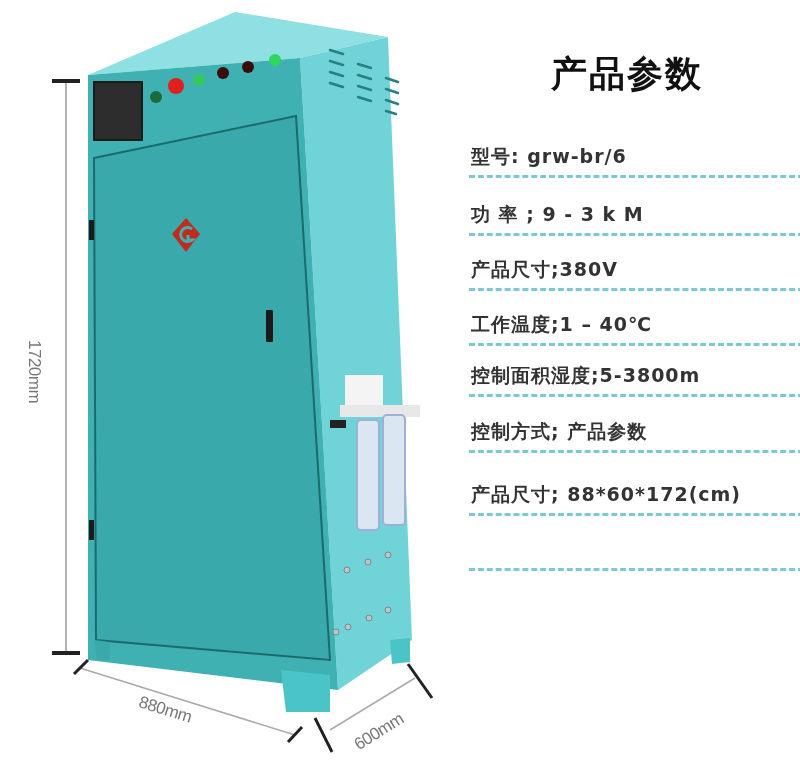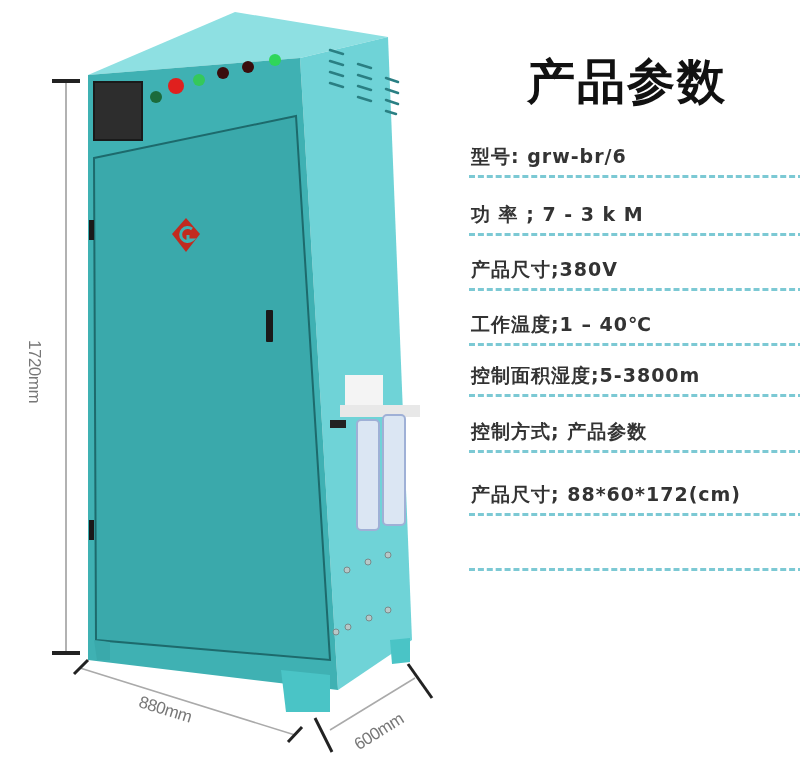--- a/index.html
+++ b/index.html
@@ -6,21 +6,21 @@
   body { width: 800px; height: 773px; position: relative; overflow: hidden;
          font-family: "DejaVu Sans", "Liberation Sans", sans-serif; }
   .illustration { position: absolute; left: 0; top: 0; width: 460px; height: 773px; }
   .dim-label { position: absolute; color: #777; font-family: "Liberation Sans", sans-serif;
                font-size: 17px; letter-spacing: -0.5px; white-space: nowrap; }
   .dim-height { left: 8px; top: 340px; transform: rotate(90deg); transform-origin: left top; left: 44px; }
   .dim-width { left: 138px; top: 700px; transform: rotate(17deg); }
   .dim-depth { left: 352px; top: 722px; transform: rotate(-32deg); }
 
   .panel-title { position: absolute; left: 454px; top: 50px; width: 346px; text-align: center;
-                 font-size: 48px; font-weight: bold; color: #111; letter-spacing: 2px; }
+                 font-size: 36px; font-weight: bold; color: #111; letter-spacing: 2px; }
   .specs { position: absolute; left: 455px; top: 122px; width: 335px; margin: 14px; padding: 0; list-style: none; font-weight: bold; }
   .spec-row { position: relative; height: 54px; }
   .spec-text { position: absolute; left: 2px; bottom: 12px; font-size: 19px; color: #333;
                letter-spacing: 1px; white-space: nowrap; }
   .spec-rule { position: absolute; left: 0; right: 0; bottom: 4px; height: 0;
                border-bottom: 3px dashed #7cc9d4; }
   .spec-row:nth-child(1) { height: 46px; }
   .spec-row:nth-child(2) { height: 58px; }
   .spec-row:nth-child(3) { height: 55px; }
   .spec-row:nth-child(4) { height: 55px; }
@@ -128,21 +128,21 @@
 </div>
 
 <div class="panel-title">产品参数</div>
 
 <ul class="specs">
   <li class="spec-row">
     <span class="spec-text">型号: grw-br/6</span>
     <span class="spec-rule"></span>
   </li>
   <li class="spec-row">
-    <span class="spec-text">功 率 ; 7 - 3 k M</span>
+    <span class="spec-text">功 率 ; 9 - 3 k M</span>
     <span class="spec-rule"></span>
   </li>
   <li class="spec-row">
     <span class="spec-text">产品尺寸;380V</span>
     <span class="spec-rule"></span>
   </li>
   <li class="spec-row">
     <span class="spec-text">工作温度;1 – 40℃</span>
     <span class="spec-rule"></span>
   </li>

